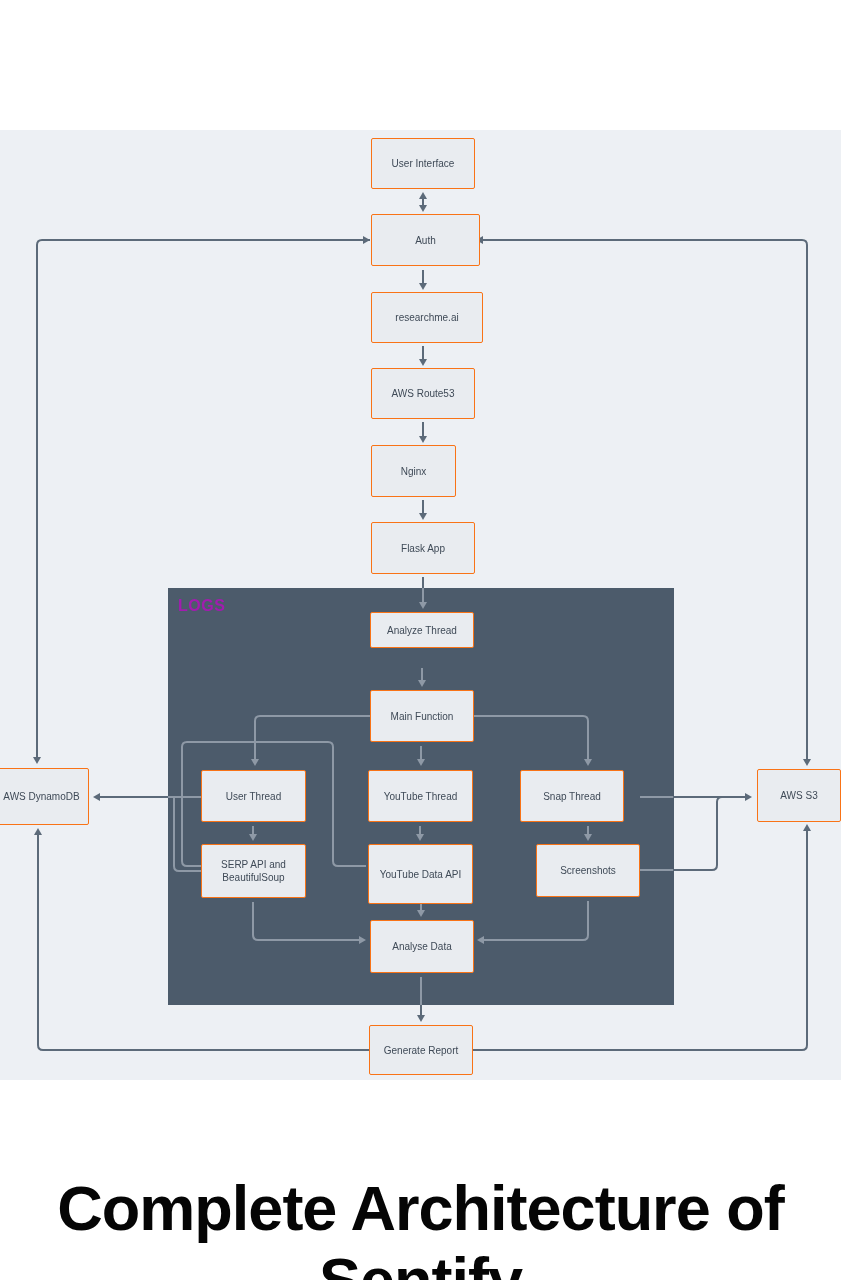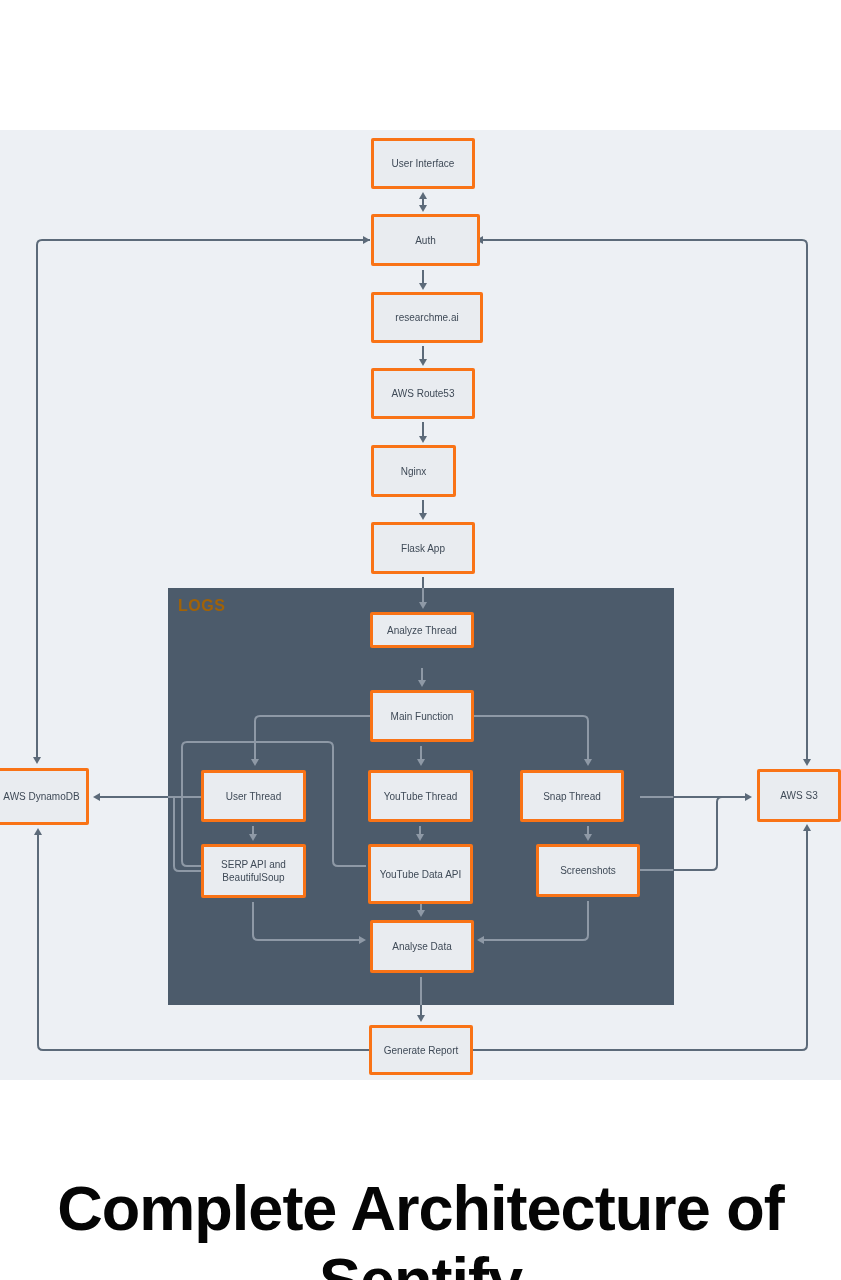--- a/index.html
+++ b/index.html
@@ -11,27 +11,27 @@
   .diagram-bg{
     position:absolute;left:0;top:130px;width:841px;height:950px;
     background:#edf0f4;z-index:0;
   }
   .logs-container{
     position:absolute;left:168px;top:588px;width:506px;height:417px;
     background:#4c5b6b;z-index:1;
   }
   .logs-label{
     position:absolute;left:178px;top:597px;z-index:3;
-    color:#a16207;font-weight:bold;font-size:16px;letter-spacing:0.5px;
+    color:#a21caf;font-weight:bold;font-size:16px;letter-spacing:0.5px;
   }
   svg.wires{position:absolute;left:0;top:0;z-index:2;}
   .node{
     position:absolute;z-index:3;
     display:flex;flex-direction:column;align-items:center;justify-content:center;
-    background:#e9ecf0;border:3px solid #f97316;border-radius:2px;
+    background:#e9ecf0;border:1px solid #f97316;border-radius:2px;
     color:#3f4a57;font-size:10px;text-align:center;line-height:1.3;
     box-sizing:border-box;
   }
   .title{
     position:absolute;left:0;top:1172px;width:841px;z-index:1;
     text-align:center;color:#050505;font-weight:bold;font-size:63px;
     letter-spacing:-1px;
   }
 </style>
 </head>

